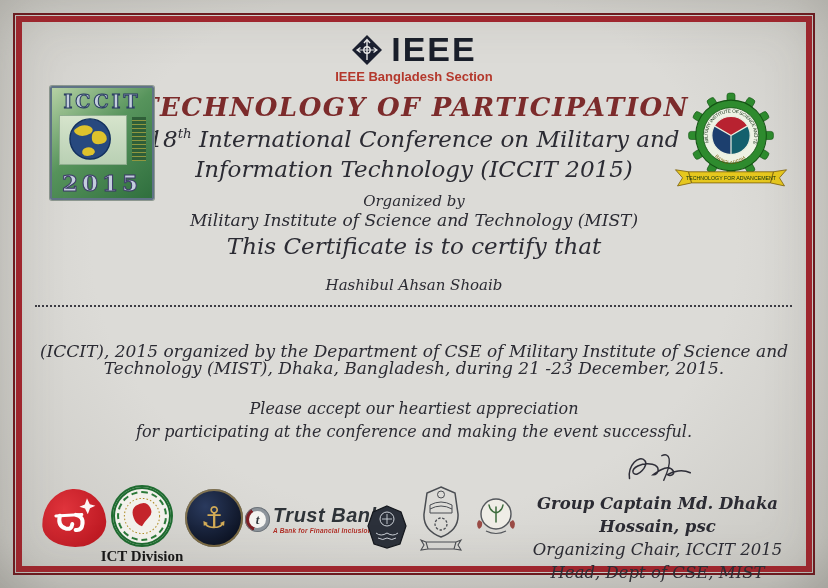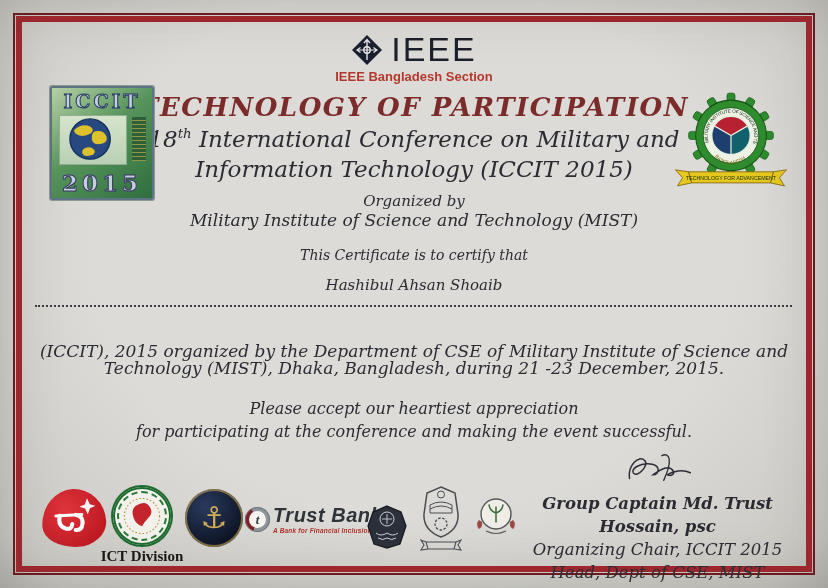--- a/index.html
+++ b/index.html
@@ -8,28 +8,28 @@
          font-family:"DejaVu Serif", serif;color:#2b2b33;}
   .stage::after{content:"";position:absolute;inset:0;pointer-events:none;
          box-shadow:inset 0 0 60px rgba(80,74,66,.28);}
   .frame-outer{position:absolute;inset:13px;border:2px solid #70161d;}
   .frame-inner{position:absolute;inset:16px;border:6px solid #a5242d;}
   .cline{position:absolute;left:0;right:0;text-align:center;white-space:nowrap;}
   .ital{font-style:italic;}
   .sup{vertical-align:super;font-size:.58em;}
   
   .ieee-row{position:absolute;left:0;right:0;top:30px;display:flex;justify-content:center;align-items:center;gap:8px;}
-  .ieee-word{font-family:"Liberation Sans",sans-serif;font-weight:400;font-size:34px;letter-spacing:2px;color:#1a1f2b;}
+  .ieee-word{font-family:"Liberation Sans",sans-serif;font-weight:700;font-size:34px;letter-spacing:2px;color:#1a1f2b;}
   .ieee-section{top:69px;font-family:"Liberation Sans",sans-serif;font-weight:700;font-size:13px;color:#b4382c;}
   .title{top:92px;font-size:26px;letter-spacing:1.5px;color:#7c2b2b;font-weight:600;}
   .conf1{top:126px;font-size:23px;}
   .conf2{top:156px;font-size:23px;}
   .org-by{top:192px;font-size:15px;}
   .organizer{top:210px;font-size:17px;}
-  .certify{top:247px;font-size:14px;}
+  .certify{top:233px;font-size:23px;}
   .name{top:276px;font-size:15px;font-weight:400;}
   .dotline{position:absolute;left:35px;right:36px;top:305px;border-top:2px dotted #3c3c44;height:0;}
   .body1{top:316px;font-size:17px;}
   .body2{top:341px;font-size:17px;}
   .body3{top:358px;font-size:17px;}
   .appr1{top:399px;font-size:16px;}
   .appr2{top:422px;font-size:16px;}
   
   .iccit-logo{position:absolute;left:50px;top:86px;width:100px;height:110px;border:2px solid #5f7386;border-radius:2px;
         background:linear-gradient(140deg,#b7d2a6,#57945c 45%,#2f6f3e);box-shadow:0 0 0 1px #8c978f;}
@@ -240,17 +240,17 @@
       <path d="M39,26 q4,4 0,9 q-4,-2 -3,-7 z" fill="#9a4b45"></path>
       <path d="M12,37 q10,5 20,0" fill="none" stroke="#54575c" stroke-width="1.1"></path>
     </svg>
   </div>
 
   <div class="sig-area">
     <svg width="88" height="38" viewBox="0 0 88 40">
       <path d="M14,30 C12,16 24,5 30,11 C35,16 22,30 18,24 C15,19 27,13 38,15 C47,17 45,26 39,26 C47,20 56,15 60,22 C62,26 57,28 54,26 C60,22 70,20 78,24" fill="none" stroke="#2e2e38" stroke-width="1.6" stroke-linecap="round"></path>
       <path d="M48,6 C56,2 60,10 50,32" fill="none" stroke="#2e2e38" stroke-width="1.4" stroke-linecap="round"></path>
     </svg>
-    <div class="sig-line sig-name">Group Captain Md. Trust Hossain, psc</div>
+    <div class="sig-line sig-name">Group Captain Md. Dhaka Hossain, psc</div>
     <div class="sig-line">Organizing Chair, ICCIT 2015</div>
     <div class="sig-line">Head, Dept of CSE, MIST</div>
   </div>
 </div>
 
 </body></html>

